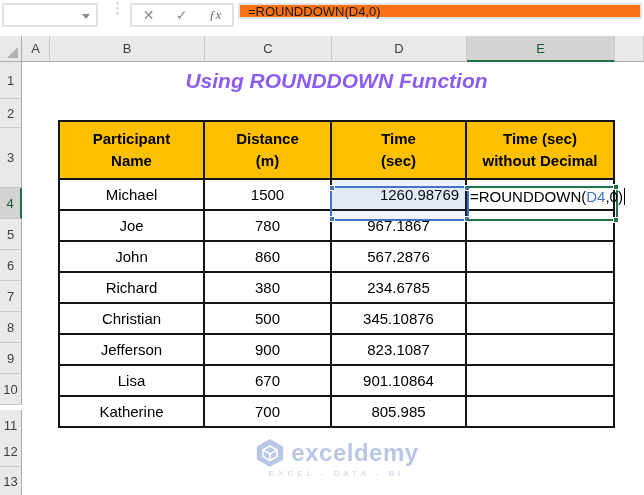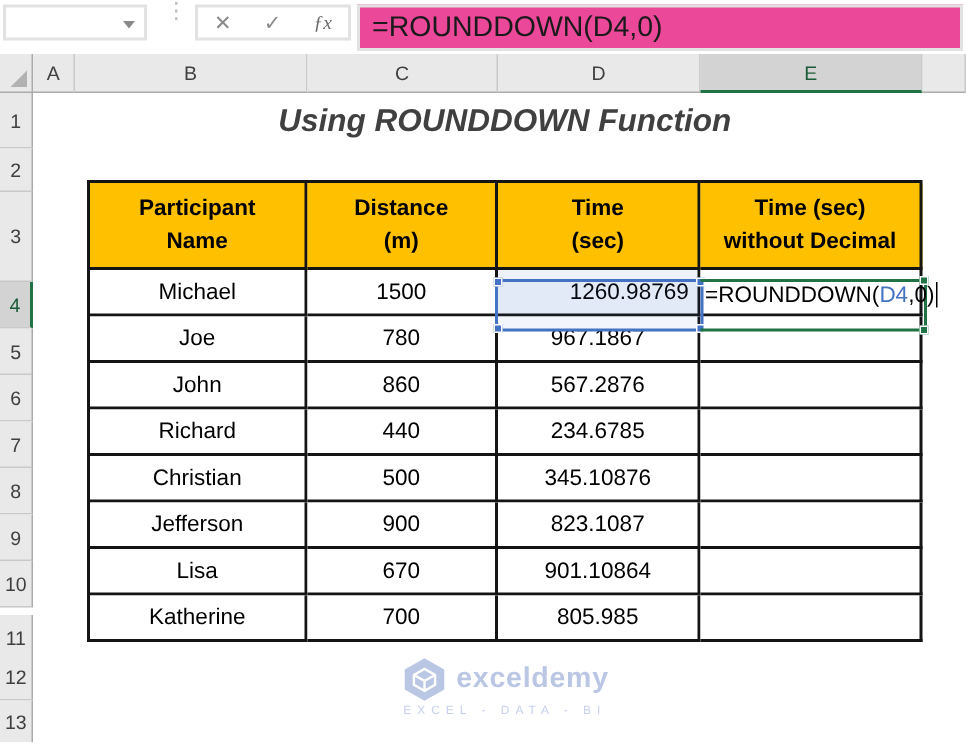--- a/index.html
+++ b/index.html
@@ -12,42 +12,42 @@
            background:#fff;box-sizing:border-box;}
   .namebox .caret{position:absolute;right:6px;top:9px;width:0;height:0;
            border-left:4px solid transparent;border-right:4px solid transparent;
            border-top:5px solid #8a8a8a;}
   .namebox .nbval{position:absolute;left:6px;top:4px;font-size:12px;}
   .vdots{position:absolute;left:110px;top:4px;color:#bdbdbd;font-size:15px;letter-spacing:0;line-height:8px;}
   .btngroup{position:absolute;left:130px;top:3px;width:104px;height:24px;border:2px solid #e2e2e2;
             background:#fff;box-sizing:border-box;display:flex;align-items:center;justify-content:space-around;}
   .btngroup .ic{color:#8a8a8a;font-size:14px;line-height:1;}
   .btngroup .fx{color:#6b6b6b;font-style:italic;font-size:13px;font-family:"Liberation Serif",serif;}
-  .finput{position:absolute;left:238px;top:3px;width:404px;height:31px;border:2px solid #e2e2e2;
-          background:#ec4899;box-sizing:border-box;display:flex;align-items:center;padding-left:8px;
-          font-size:19px;color:#1a1a1a;}
+  .finput{position:absolute;left:238px;top:3px;width:404px;height:16px;border:2px solid #e2e2e2;
+          background:#f97316;box-sizing:border-box;display:flex;align-items:center;padding-left:8px;
+          font-size:13px;color:#1a1a1a;}
 
   
   .ch{position:absolute;top:36px;height:26px;background:#e9e9e9;box-sizing:border-box;
       border-right:1px solid #c9c9c9;border-bottom:1px solid #ababab;
       display:flex;align-items:center;justify-content:center;font-size:13px;color:#3f3f3f;}
   .ch.sel{background:#d3d3d3;border-bottom:2px solid #217346;color:#1a5c38;}
   .corner{position:absolute;left:0;top:36px;width:22px;height:26px;background:#e9e9e9;
       border-right:1px solid #ababab;border-bottom:1px solid #ababab;box-sizing:border-box;}
   .corner .tri{position:absolute;right:3px;bottom:3px;width:0;height:0;
       border-left:11px solid transparent;border-bottom:11px solid #b2b2b2;}
   .rh{position:absolute;left:0;width:22px;background:#e9e9e9;box-sizing:border-box;
       border-bottom:1px solid #c9c9c9;border-right:1px solid #ababab;
       display:flex;align-items:center;justify-content:center;font-size:13px;color:#3f3f3f;}
   .rh.sel{background:#d3d3d3;border-right:2px solid #217346;color:#1a5c38;}
 
   
   .title{position:absolute;left:58px;top:62px;width:557px;height:37px;
          display:flex;align-items:center;justify-content:center;
-         font-size:21px;font-weight:bold;font-style:italic;color:#404040;}
+         font-size:21px;font-weight:bold;font-style:italic;color:#8b5cf6;}
 
   
   .xtable{position:absolute;left:58px;top:120px;display:grid;
           grid-template-columns:145px 127px 135px 148px;
           grid-template-rows:58px repeat(8,31px);
           border-top:2px solid #141414;border-left:2px solid #141414;}
   .xtable>div{border-right:2px solid #141414;border-bottom:2px solid #141414;box-sizing:border-box;
           display:flex;align-items:center;justify-content:center;background:#fff;font-size:15px;}
   .xtable .th{background:#ffc000;font-weight:bold;flex-direction:column;line-height:1.45;}
   .xtable .tint{background:#eef3fb;padding-left:42px;}
@@ -62,21 +62,21 @@
          border-top:2px solid #217346;border-bottom:2px solid #217346;border-right:2px solid #217346;}
   .e4text{position:absolute;left:3px;top:0;height:31px;display:flex;
           white-space:nowrap;font-size:15px;color:#000;}
   .e4text .ref{color:#4472c4;}
   .caretline{display:inline-block;width:1px;height:17px;background:#000;margin-left:1px;}
 
   
   .wm{position:absolute;left:58px;top:437px;width:557px;display:flex;flex-direction:column;
       align-items:center;}
   .wmrow{display:flex;align-items:center;gap:5px;}
-  .wmbrand{font-size:19px;font-weight:bold;color:#b9c6e4;letter-spacing:0.5px;}
+  .wmbrand{font-size:24px;font-weight:bold;color:#b9c6e4;letter-spacing:0.5px;}
   .wmtag{font-size:8px;letter-spacing:4px;color:#c7d1ec;font-weight:normal;margin-top:0px;}
 </style>
 </head>
 <body>
 
 <div class="screen">
 
   <div class="fbar">
     <div class="namebox">
       <span class="nbval"></span>
@@ -146,21 +146,21 @@
     <div class="td">780</div>
     <div class="td">967.1867</div>
     <div class="td"></div>
 
     <div class="td">John</div>
     <div class="td">860</div>
     <div class="td">567.2876</div>
     <div class="td"></div>
 
     <div class="td">Richard</div>
-    <div class="td">440</div>
+    <div class="td">380</div>
     <div class="td">234.6785</div>
     <div class="td"></div>
 
     <div class="td">Christian</div>
     <div class="td">500</div>
     <div class="td">345.10876</div>
     <div class="td"></div>
 
     <div class="td">Jefferson</div>
     <div class="td">900</div>

